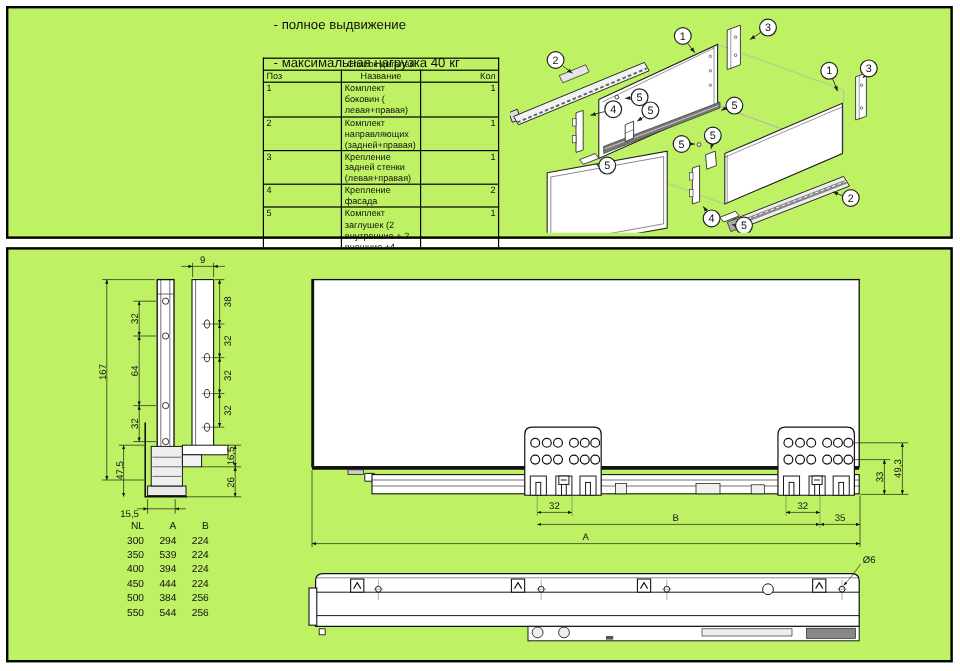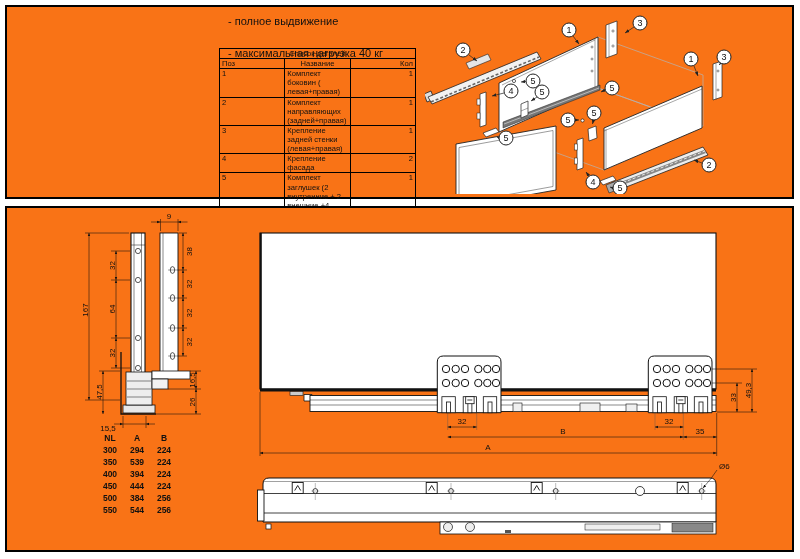--- a/index.html
+++ b/index.html
@@ -1,35 +1,35 @@
 <!DOCTYPE html>
 <html><head>
 <meta charset="utf-8">
 <style>
   html,body{margin:0;padding:0;background:#fff}
   body{width:800px;height:559px;position:relative;font-family:"Liberation Sans",sans-serif;color:#111;overflow:hidden}
-  .panel{position:absolute;border:2px solid #000;background:#f97316}
+  .panel{position:absolute;border:2px solid #000;background:#bef264}
   #top-panel{left:5px;top:5px;width:785px;height:190px}
   #bottom-panel{left:5px;top:206px;width:785px;height:342px}
   .notes{position:absolute;left:221px;top:6px;font-size:11px;line-height:16px;white-space:pre}
   table.parts{position:absolute;left:212px;top:41px;width:197px;border-collapse:collapse;font-size:7.6px;line-height:1.2;table-layout:fixed}
   table.parts th,table.parts td{border:1px solid #000;padding:0 2px;font-weight:normal;vertical-align:top}
   table.parts .c-pos{width:13px;text-align:left}
   table.parts .c-qty{width:15px;text-align:right}
   table.parts th{text-align:center}
   .screw-box{position:absolute;top:136px;width:76px;height:40px;border:1.5px solid #000;background:#fff}
   #screw-box-1{left:212px}
   #screw-box-2{left:293px}
   .screw-count{position:absolute;left:3px;top:0px;font-size:13.5px}
   .screw-size{position:absolute;right:3px;bottom:1px;font-size:10px}
   .screw-svg{position:absolute}
   #exploded-svg{position:absolute;left:418px;top:3px}
   #bottom-svg{position:absolute;left:0;top:0}
   table.sizes{position:absolute;left:93px;top:224px;border-collapse:collapse;font-size:8.5px;line-height:12px}
-  table.sizes td,table.sizes th{padding:0 7px 0 0;text-align:center;font-weight:bold;min-width:20px}
+  table.sizes td,table.sizes th{padding:0 7px 0 0;text-align:right;font-weight:normal;min-width:20px}
   svg text{font-family:"Liberation Sans",sans-serif}
 </style>
 </head>
 <body>
 
 <div class="panel" id="top-panel">
 
   <div class="notes"><span>- полное выдвижение</span><br>
 <span>- максимальная нагрузка 40 кг</span></div>
 

